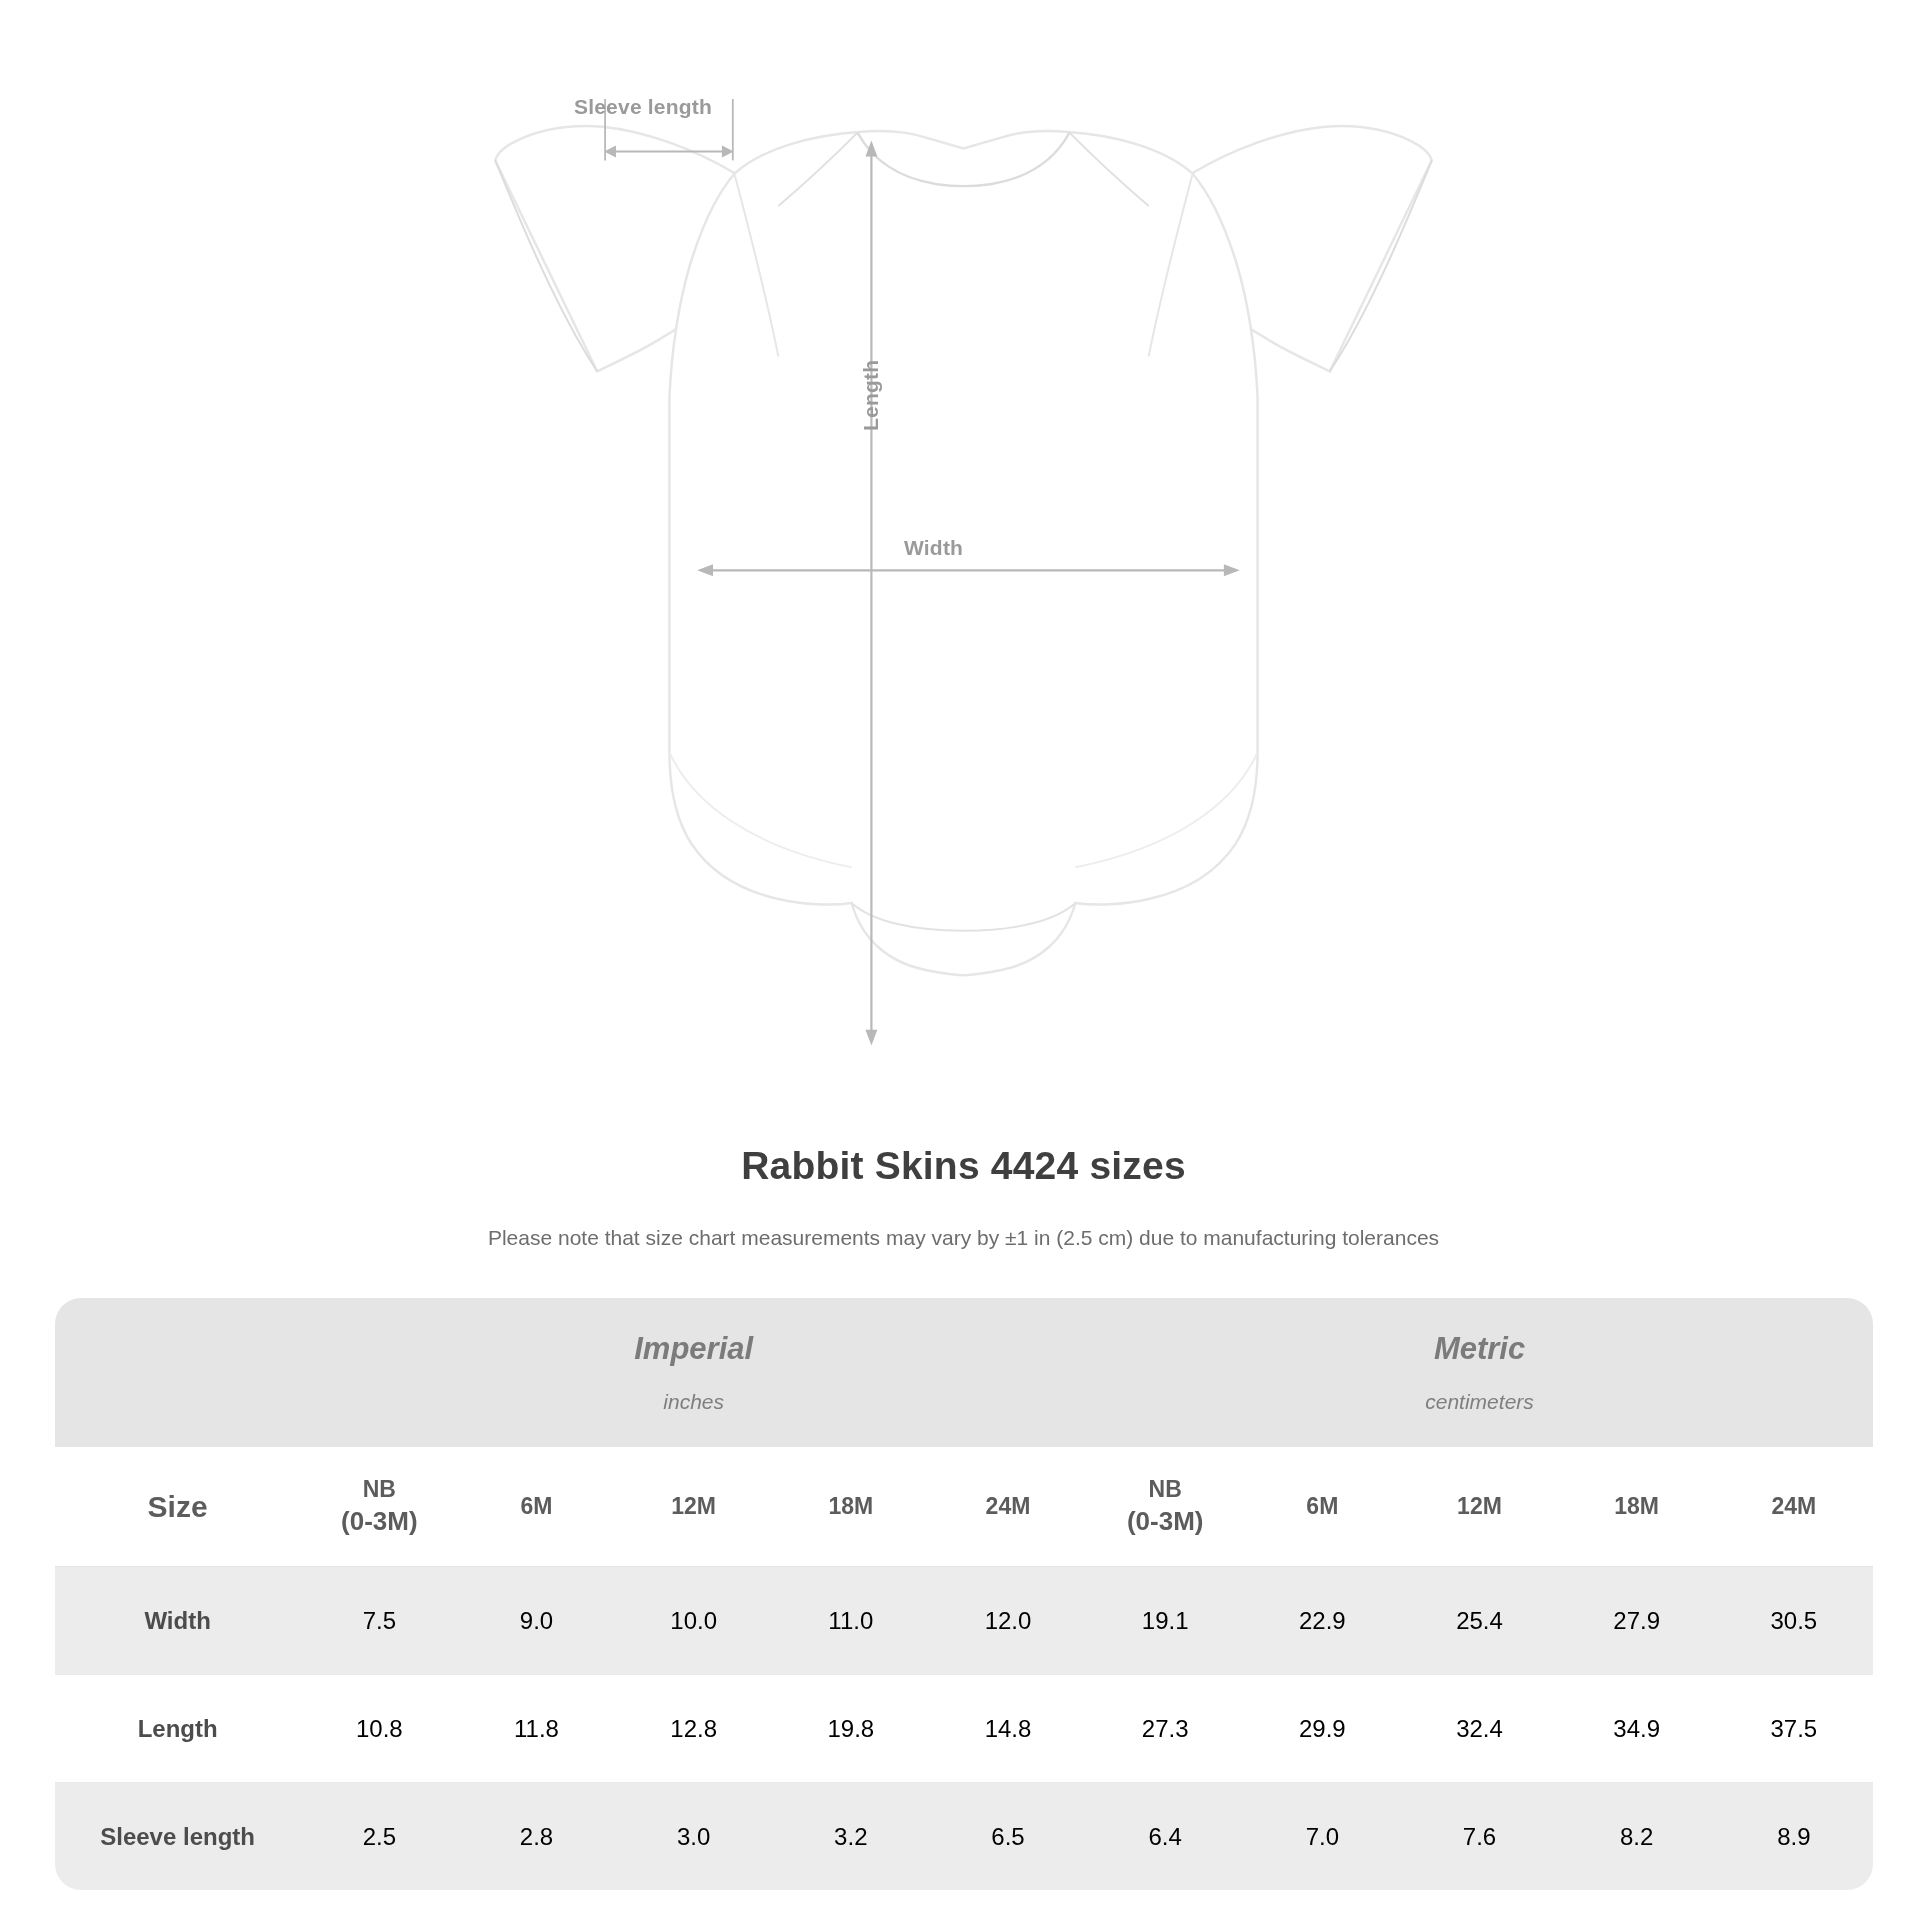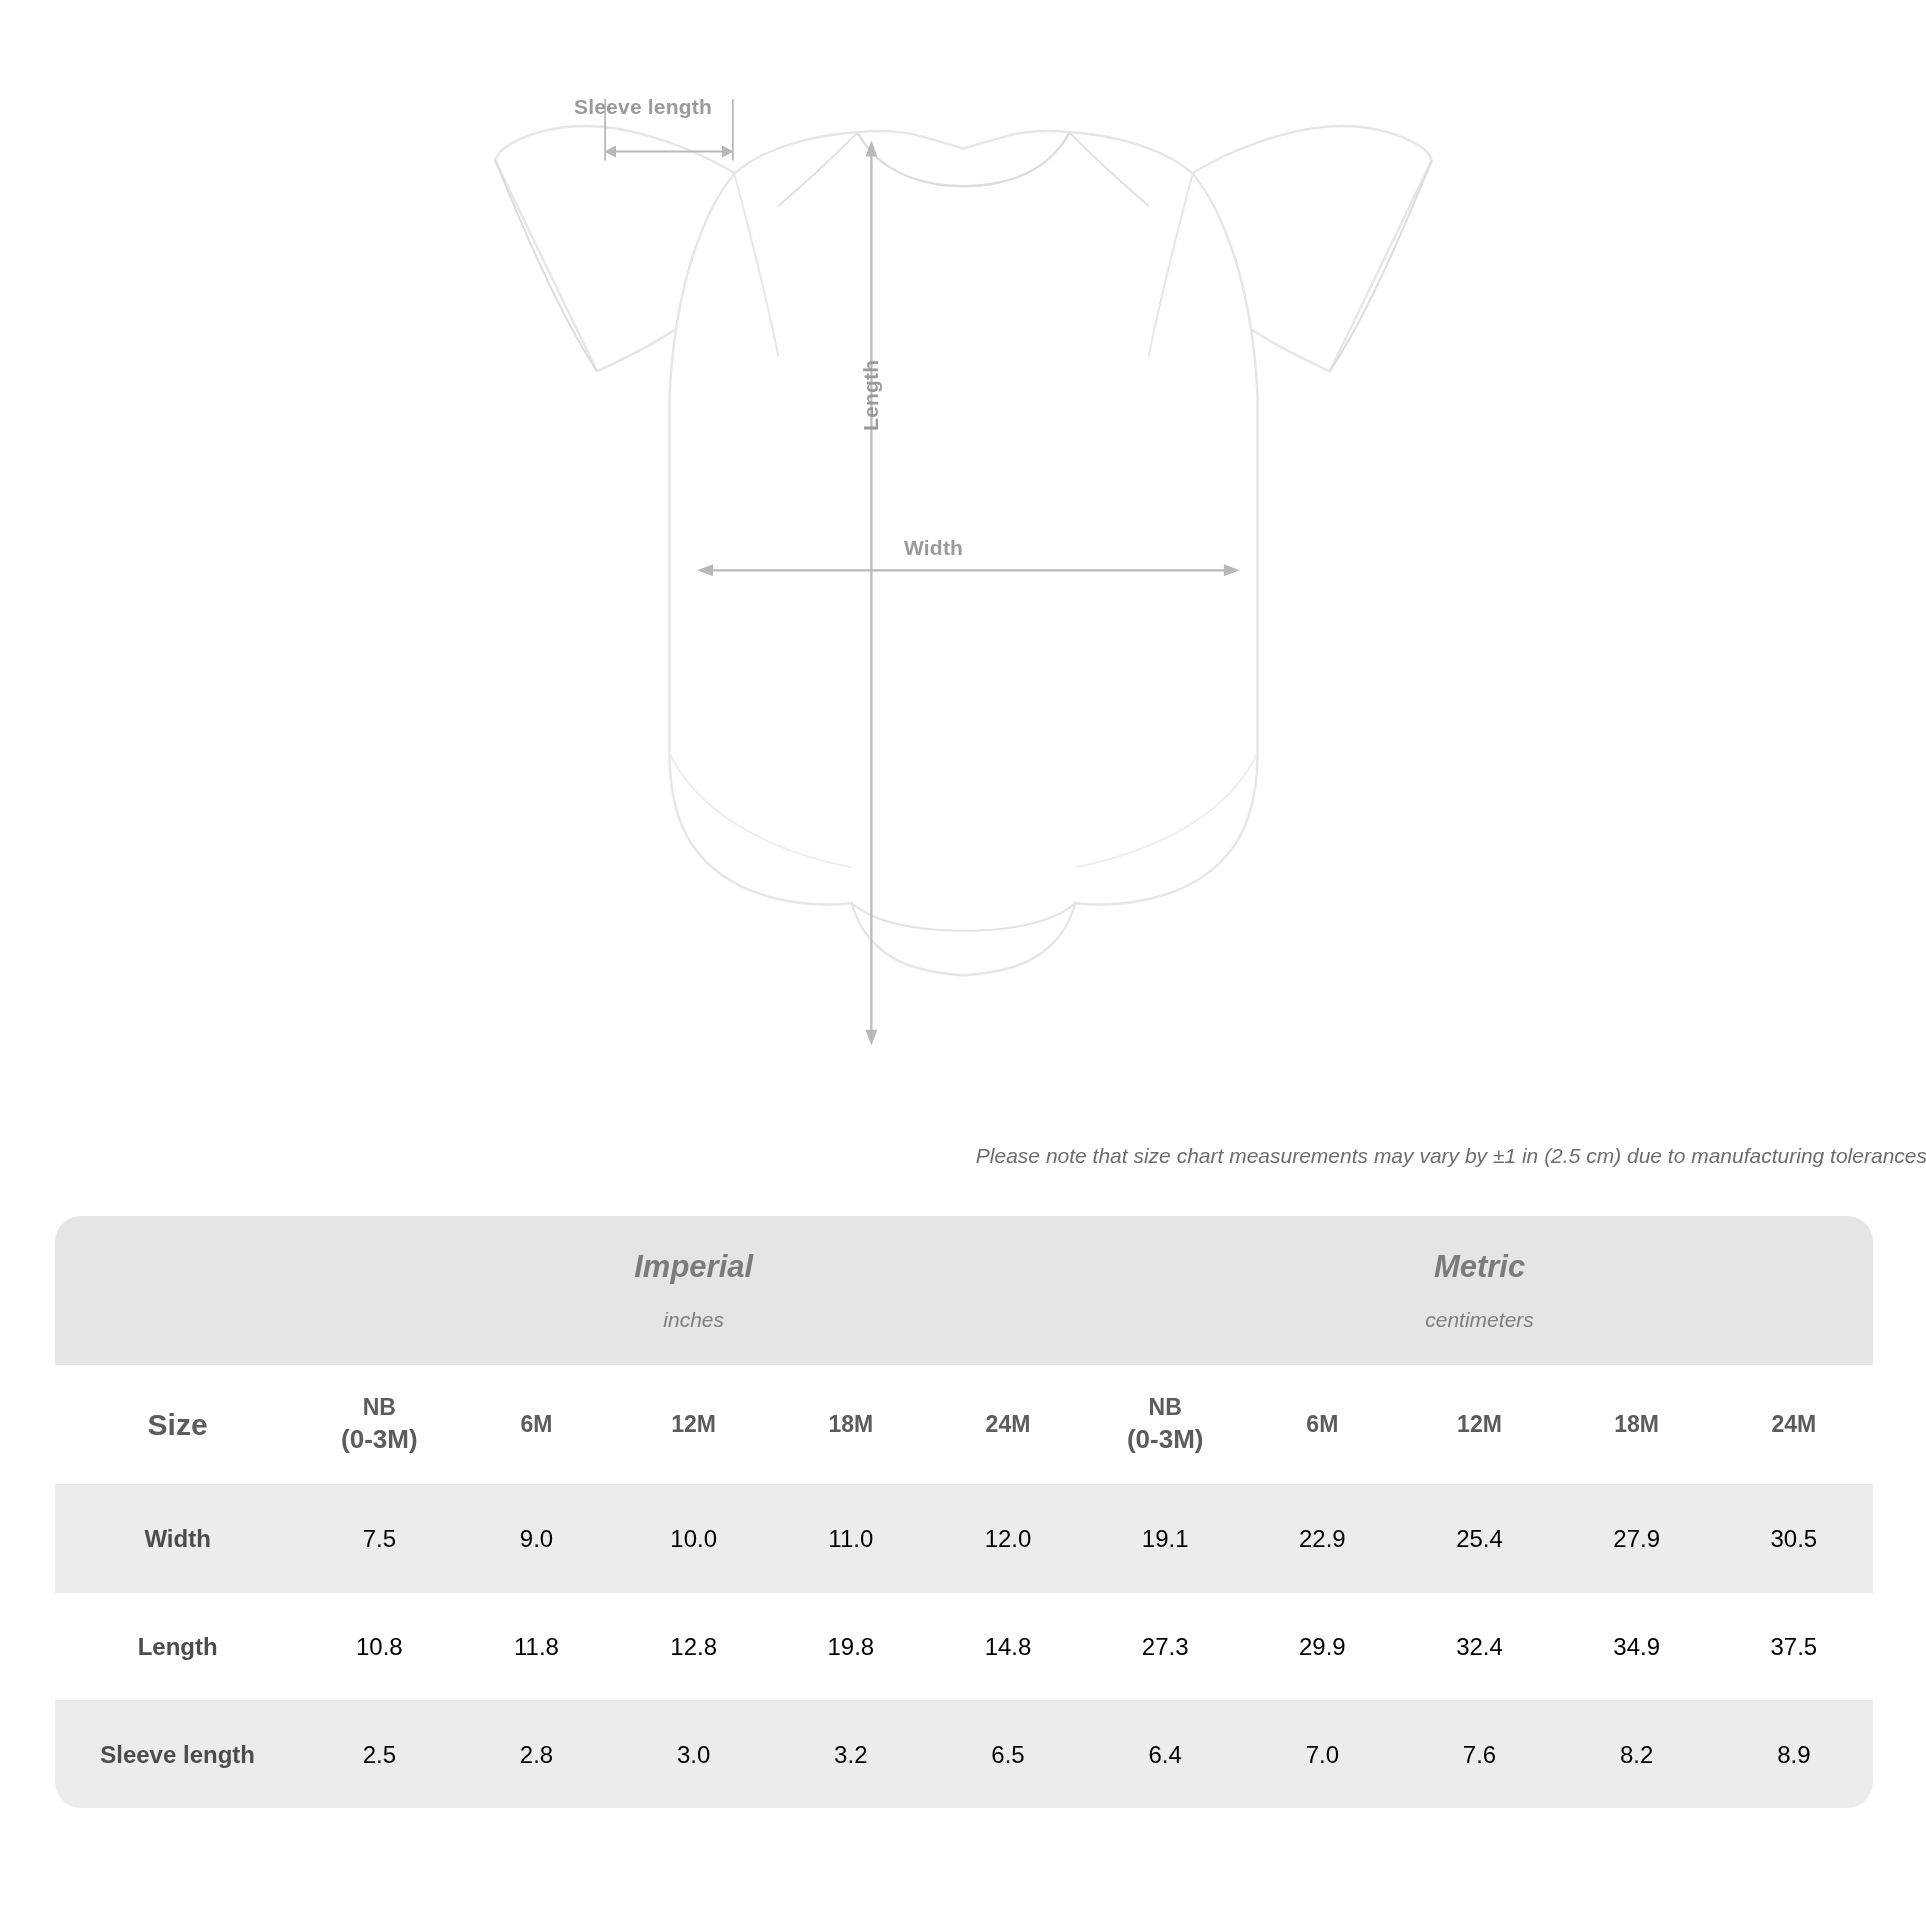--- a/index.html
+++ b/index.html
@@ -65,24 +65,22 @@
   }
   .chart-title {
     font-size: 39px;
     font-weight: bold;
     color: #3f3f3f;
     margin: 0;
     letter-spacing: 0.2px;
   }
   .chart-note {
     font-size: 21px;
-    font-style: italic;
     color: #6d6d6d;
-    margin-top: 14px;
-    text-align: right;
+    margin-top: 38px;
   }
 
   
   .table-wrap {
     margin: 48px auto 0 auto;
     width: 1818px;
   }
   table.size-table {
     width: 100%;
     border-collapse: collapse;
@@ -251,20 +249,21 @@
         <path d="M1236 570 L 1252 576 L 1236 582" fill="#b8b8b8" stroke="none"></path>
       </g>
     </svg>
 
     <div class="dim-label sleeve">Sleeve length</div>
     <div class="dim-label width">Width</div>
     <div class="dim-label length">Length</div>
   </div>
 
   <div class="title-block">
+    <h1 class="chart-title">Rabbit Skins 4424 sizes</h1>
     <div class="chart-note">Please note that size chart measurements may vary by ±1 in (2.5 cm) due to manufacturing tolerances</div>
   </div>
 
   <div class="table-wrap">
     <table class="size-table">
       <colgroup>
         <col class="c-rowhead">
         <col class="c-cell">
           <col class="c-cell">
           <col class="c-cell">

